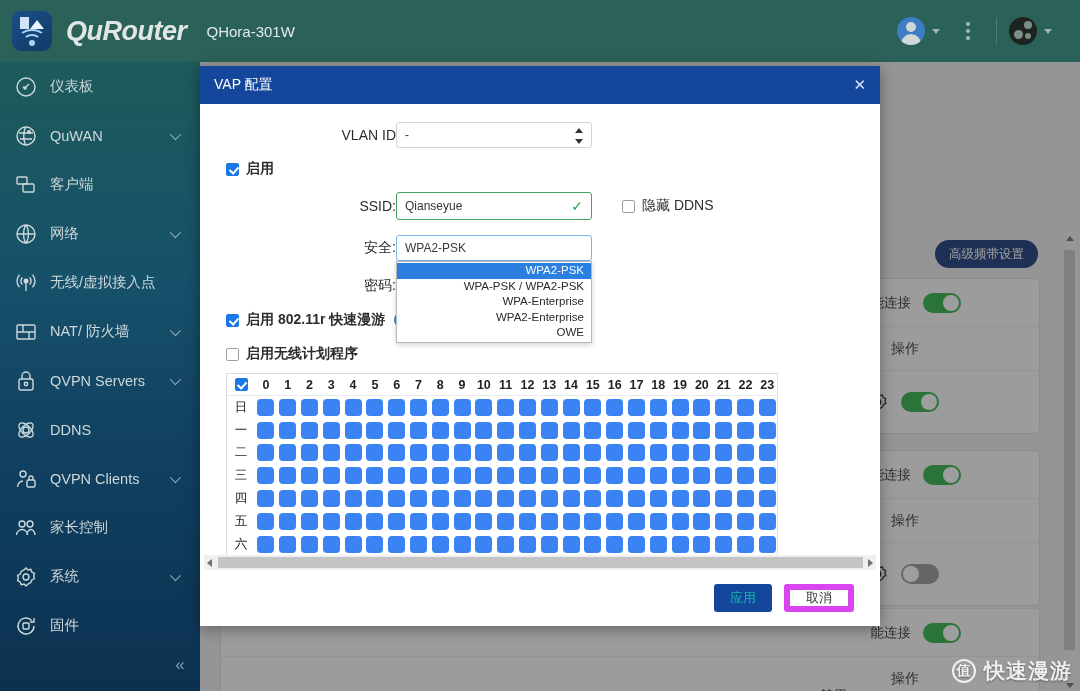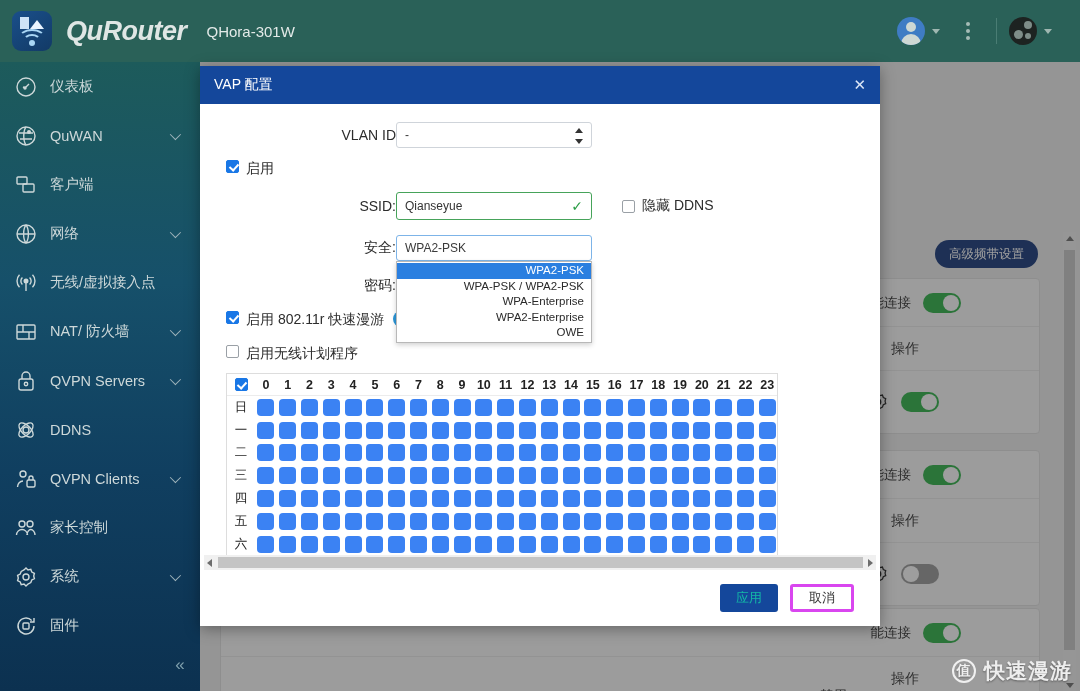--- a/index.html
+++ b/index.html
@@ -157,21 +157,21 @@
   .fselect .spin::before { top:0; border-bottom:5px solid #333; }
   .fselect .spin::after { bottom:0; border-top:5px solid #333; }
 
   .finput {
     width:196px; height:28px; border:1px solid #46a35a; border-radius:3px;
     background:#fff; font-size:12px; color:#333; display:flex; align-items:center;
     padding:0 8px; position:relative;
   }
   .finput .ok { position:absolute; right:8px; color:#2a9d45; font-size:14px; font-weight:bold; }
 
-  .cbrow { display:flex; margin-bottom:12px; }
+  .cbrow { display:flex; align-items:center; margin-bottom:12px;font-weight:bold; }
   .cb { width:13px;height:13px;border-radius:2px;flex:none;margin-right:7px; position:relative; }
   .cb.checked { background:#1977e6; border:1px solid #1977e6; }
   .cb.checked::after { content:""; position:absolute; left:3.5px; top:1px; width:4px; height:7px;
      border:solid #fff; border-width:0 2px 2px 0; transform:rotate(42deg); }
   .cb.unchecked { background:#fff; border:1px solid #9aa0a6; }
   .cbtext { font-size:14px; color:#2c2c2c; }
 
   .hide-ssid { margin-left:30px; display:flex; align-items:center; }
 
   
@@ -224,21 +224,21 @@
   .hscroll .lf { left:3px; border-right:5px solid #6d6d6d; }
   .hscroll .rt { right:3px; border-left:5px solid #6d6d6d; }
 
   .modal-foot {
     height:56px; flex:none; display:flex; align-items:center; justify-content:flex-end;
     padding-right:26px; gap:12px; background:#fff;
   }
   .btn { height:28px; min-width:56px; padding:0 16px; font-size:13px; border-radius:3px;
     display:flex; align-items:center; justify-content:center; }
   .btn.primary { background:#14479b; color:#14b8a6; }
-  .btn.ghost { background:#fff; color:#333; border:3px solid #d946ef; }
+  .btn.ghost { background:#fff; color:#333; border:6px solid #d946ef; }
 
   
   .watermark {
     position:absolute; right:8px; bottom:6px; display:flex; align-items:center;
     color:#eeeeee; font-size:21px; font-weight:bold; letter-spacing:1px;
     text-shadow:0 1px 2px rgba(0,0,0,.4);
   }
   .wm-logo {
     width:24px;height:24px;border-radius:50%; border:2px solid #f0f0f0; color:#f0f0f0;
     font-size:14px; display:flex; align-items:center; justify-content:center; margin-right:8px;

